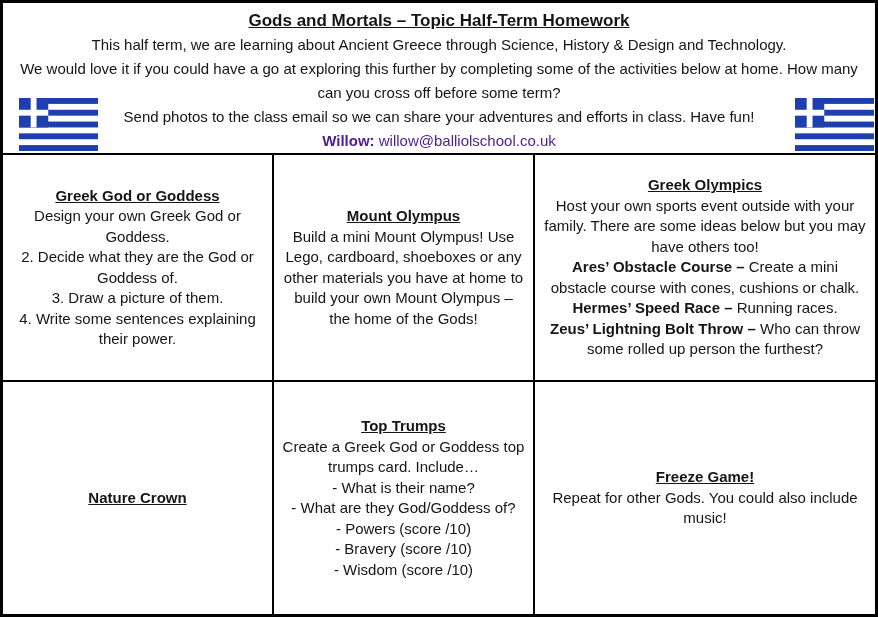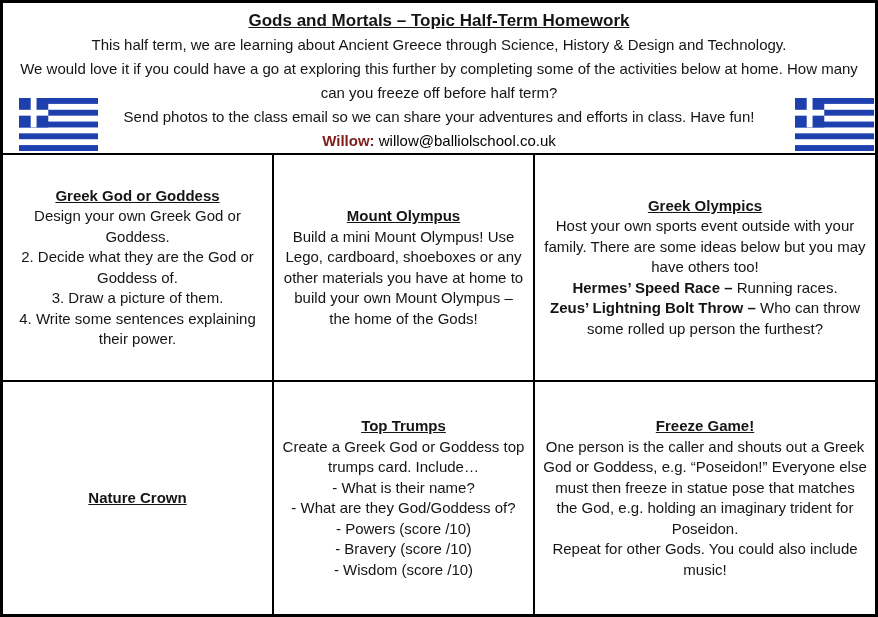--- a/index.html
+++ b/index.html
@@ -81,26 +81,26 @@
   .para .b { font-weight: bold; }
 </style>
 </head>
 <body>
 
 <div class="sheet">
 
   <div class="header">
     <div class="page-title">Gods and Mortals – Topic Half-Term Homework</div>
     <div class="intro">This half term, we are learning about Ancient Greece through Science, History &amp; Design and Technology.</div>
-    <div class="intro">We would love it if you could have a go at exploring this further by completing some of the activities below at home. How many can you freeze off before half term?</div>
+    <div class="intro">We would love it if you could have a go at exploring this further by completing some of the activities below at home. How many can you cross off before some term?</div>
     <div class="intro">Send photos to the class email so we can share your adventures and efforts in class. Have fun!</div>
 
     <div class="contact-line">
-      <span class="c-label" style="color: #7f1d1d;">Willow:</span>
-      <span class="c-email" style="color: #000000;">willow@balliolschool.co.uk</span>
+      <span class="c-label" style="color: #4c1d95;">Willow:</span>
+      <span class="c-email" style="color: #4c1d95;">willow@balliolschool.co.uk</span>
     </div>
     <div class="contact-line">
       
       
     </div>
 
     <div class="flag flag-left" style="color: rgb(30, 63, 174);">
       <svg viewBox="0 0 27 18" preserveAspectRatio="none" aria-hidden="true">
         <rect x="0" y="0" width="27" height="18" fill="#ffffff"></rect>
         <rect x="0" y="0" width="27" height="2" fill="currentColor"></rect>
@@ -141,20 +141,21 @@
     <div class="cell">
       <div class="cell-title">Mount Olympus</div>
       <div class="cell-body">
           <div class="para"><span>Build a mini Mount Olympus! Use Lego, cardboard, shoeboxes or any other materials you have at home to build your own Mount Olympus – the home of the Gods!</span></div>
         </div>
     </div>
     <div class="cell last-col">
       <div class="cell-title">Greek Olympics</div>
       <div class="cell-body">
           <div class="para"><span>Host your own sports event outside with your family. There are some ideas below but you may have others too!</span></div>
+          <div class="para"><span class="b">Ares’ Obstacle Course – </span><span>Create a mini obstacle course with cones, cushions or chalk.</span></div>
           <div class="para"><span class="b">Hermes’ Speed Race – </span><span>Running races.</span></div>
           <div class="para"><span class="b">Zeus’ Lightning Bolt Throw – </span><span>Who can throw some rolled up person the furthest?</span></div>
         </div>
     </div>
     <div class="cell last-row">
       <div class="cell-title">Nature Crown</div>
     </div>
     <div class="cell last-row">
       <div class="cell-title">Top Trumps</div>
       <div class="cell-body">
@@ -162,19 +163,18 @@
           <div class="para"><span>- What is their name?</span></div>
           <div class="para"><span>- What are they God/Goddess of?</span></div>
           <div class="para"><span>- Powers (score /10)</span></div>
           <div class="para"><span>- Bravery (score /10)</span></div>
           <div class="para"><span>- Wisdom (score /10)</span></div>
         </div>
     </div>
     <div class="cell last-col last-row">
       <div class="cell-title">Freeze Game!</div>
       <div class="cell-body">
-          <div class="para"><span>One person is the caller and shouts out a Greek God or Goddess, e.g. “Poseidon!” Everyone else must then freeze in statue pose that matches the God, e.g. holding an imaginary trident for Poseidon.</span></div>
           <div class="para"><span>Repeat for other Gods. You could also include music!</span></div>
         </div>
     </div>
   </div>
 
 </div>
 
 </body></html>

